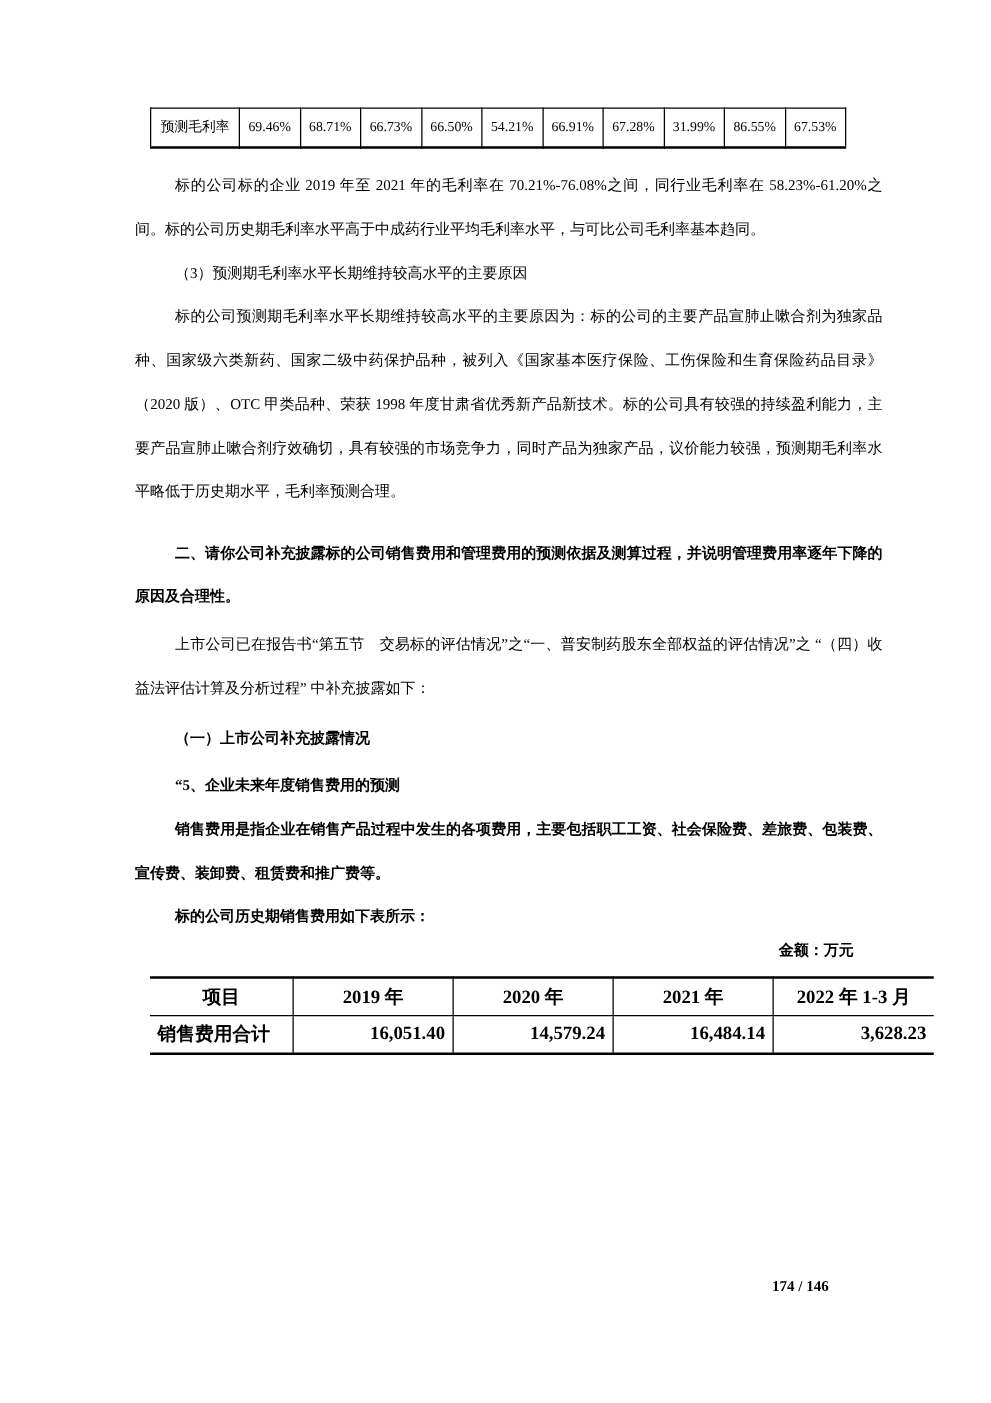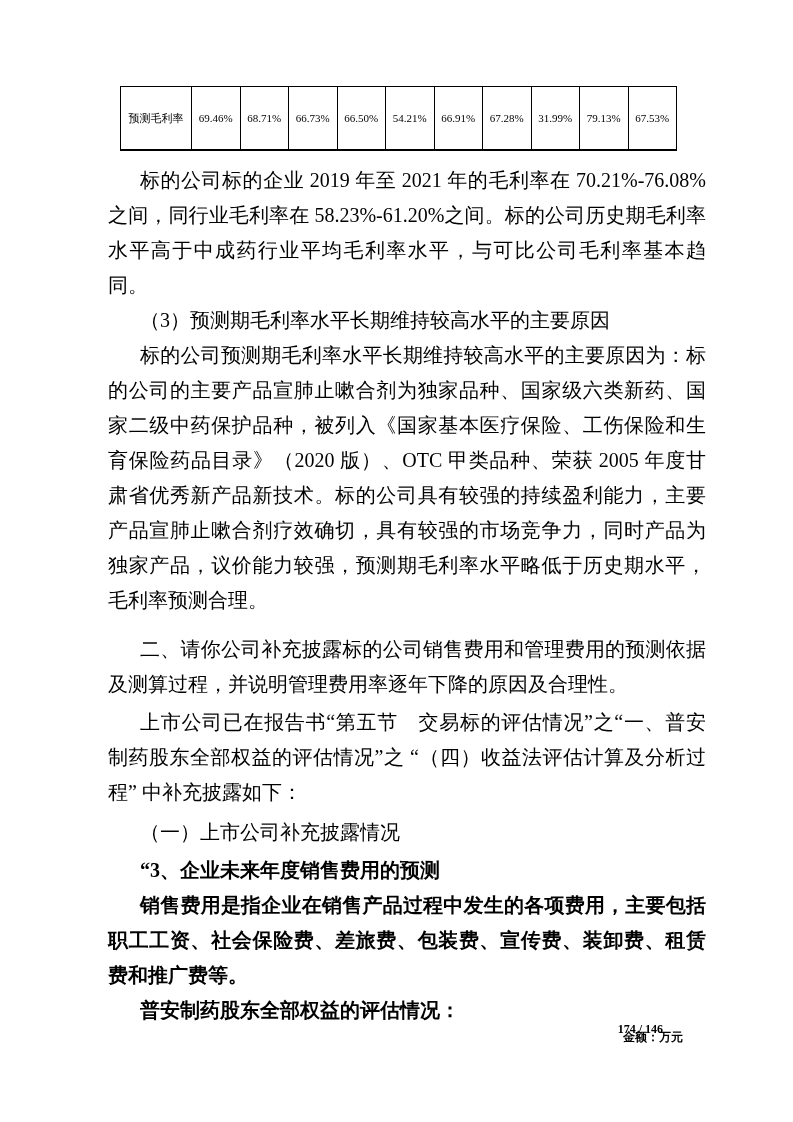--- a/index.html
+++ b/index.html
@@ -15,34 +15,34 @@
   
   table { border-collapse:collapse; }
   .margin-table {
     margin-left:12px; width:557px;
     border-top:1.5px solid #000; border-bottom:2.5px solid #000;
     table-layout:fixed;
   }
   .margin-table td {
     border:1px solid #000;
     font-size:11px; line-height:13px; text-align:center;
-    padding:18px 1px; height:26px;
+    padding:2px 1px; height:26px;
   }
   .margin-table td.rowlabel { width:56px; padding:2px 7px; }
   
   .para {
-    font-size:20px; line-height:35px;
+    font-size:12px; line-height:35px;
     text-align:justify; text-justify:inter-ideograph;
     text-indent:32px; margin:0;
   }
   .mt12 { margin-top:12px; }
   .mt14 { margin-top:14px; }
   .mt5  { margin-top:5px; }
   .mt3  { margin-top:3px; }
-  .hei  { font-weight:normal; font-family:"Liberation Sans","DejaVu Sans",sans-serif; }
+  .hei  { font-weight:bold; font-family:"Liberation Sans","DejaVu Sans",sans-serif; }
   .kai  { font-weight:bold; }
   
   .unit-note {
     margin-left:12px; width:563px; text-align:right;
     font-size:12px; font-weight:bold; line-height:18px; margin-top:0;
   }
   
   .expense-table {
     margin-left:12px; margin-top:2px; width:563px;
     border-top:2px solid #000; border-bottom:2px solid #000;
@@ -71,43 +71,63 @@
       <tr>
         <td class="rowlabel">预测毛利率</td>
         <td>69.46%</td>
         <td>68.71%</td>
         <td>66.73%</td>
         <td>66.50%</td>
         <td>54.21%</td>
         <td>66.91%</td>
         <td>67.28%</td>
         <td>31.99%</td>
-        <td>79.13%</td>
+        <td>86.55%</td>
         <td>67.53%</td>
       </tr>
     </tbody>
   </table>
 
   <p class="para mt12">标的公司标的企业 2019 年至 2021 年的毛利率在 70.21%-76.08%之间，同行业毛利率在 58.23%-61.20%之间。标的公司历史期毛利率水平高于中成药行业平均毛利率水平，与可比公司毛利率基本趋同。</p>
 
   <p class="para">（3）预测期毛利率水平长期维持较高水平的主要原因</p>
 
-  <p class="para">标的公司预测期毛利率水平长期维持较高水平的主要原因为：标的公司的主要产品宣肺止嗽合剂为独家品种、国家级六类新药、国家二级中药保护品种，被列入《国家基本医疗保险、工伤保险和生育保险药品目录》（2020 版）、OTC 甲类品种、荣获 2005 年度甘肃省优秀新产品新技术。标的公司具有较强的持续盈利能力，主要产品宣肺止嗽合剂疗效确切，具有较强的市场竞争力，同时产品为独家产品，议价能力较强，预测期毛利率水平略低于历史期水平，毛利率预测合理。</p>
+  <p class="para">标的公司预测期毛利率水平长期维持较高水平的主要原因为：标的公司的主要产品宣肺止嗽合剂为独家品种、国家级六类新药、国家二级中药保护品种，被列入《国家基本医疗保险、工伤保险和生育保险药品目录》（2020 版）、OTC 甲类品种、荣获 1998 年度甘肃省优秀新产品新技术。标的公司具有较强的持续盈利能力，主要产品宣肺止嗽合剂疗效确切，具有较强的市场竞争力，同时产品为独家产品，议价能力较强，预测期毛利率水平略低于历史期水平，毛利率预测合理。</p>
 
   <p class="para hei mt14">二、请你公司补充披露标的公司销售费用和管理费用的预测依据及测算过程，并说明管理费用率逐年下降的原因及合理性。</p>
 
   <p class="para mt3">上市公司已在报告书“第五节　交易标的评估情况”之“一、普安制药股东全部权益的评估情况”之 “（四）收益法评估计算及分析过程” 中补充披露如下：</p>
 
   <p class="para hei mt5">（一）上市公司补充披露情况</p>
 
-  <p class="para kai mt3">“3、企业未来年度销售费用的预测</p>
+  <p class="para kai mt3">“5、企业未来年度销售费用的预测</p>
 
   <p class="para kai">销售费用是指企业在销售产品过程中发生的各项费用，主要包括职工工资、社会保险费、差旅费、包装费、宣传费、装卸费、租赁费和推广费等。</p>
 
-  <p class="para kai">普安制药股东全部权益的评估情况：</p>
+  <p class="para kai">标的公司历史期销售费用如下表所示：</p>
 
   <p class="unit-note">金额：万元</p>
 
+  <table class="expense-table">
+    <thead>
+      <tr>
+        <th style="width:102px">项目</th>
+        <th style="width:115px">2019 年</th>
+        <th style="width:115px">2020 年</th>
+        <th style="width:115px">2021 年</th>
+        <th style="width:116px">2022 年 1-3 月</th>
+      </tr>
+    </thead>
+    <tbody>
+      <tr>
+        <td class="rowlabel">销售费用合计</td>
+        <td>16,051.40</td>
+        <td>14,579.24</td>
+        <td>16,484.14</td>
+        <td>3,628.23</td>
+      </tr>
+    </tbody>
+  </table>
 
 
 </div>
 
 <div class="footer">174 / 146</div>
 
 </body></html>

